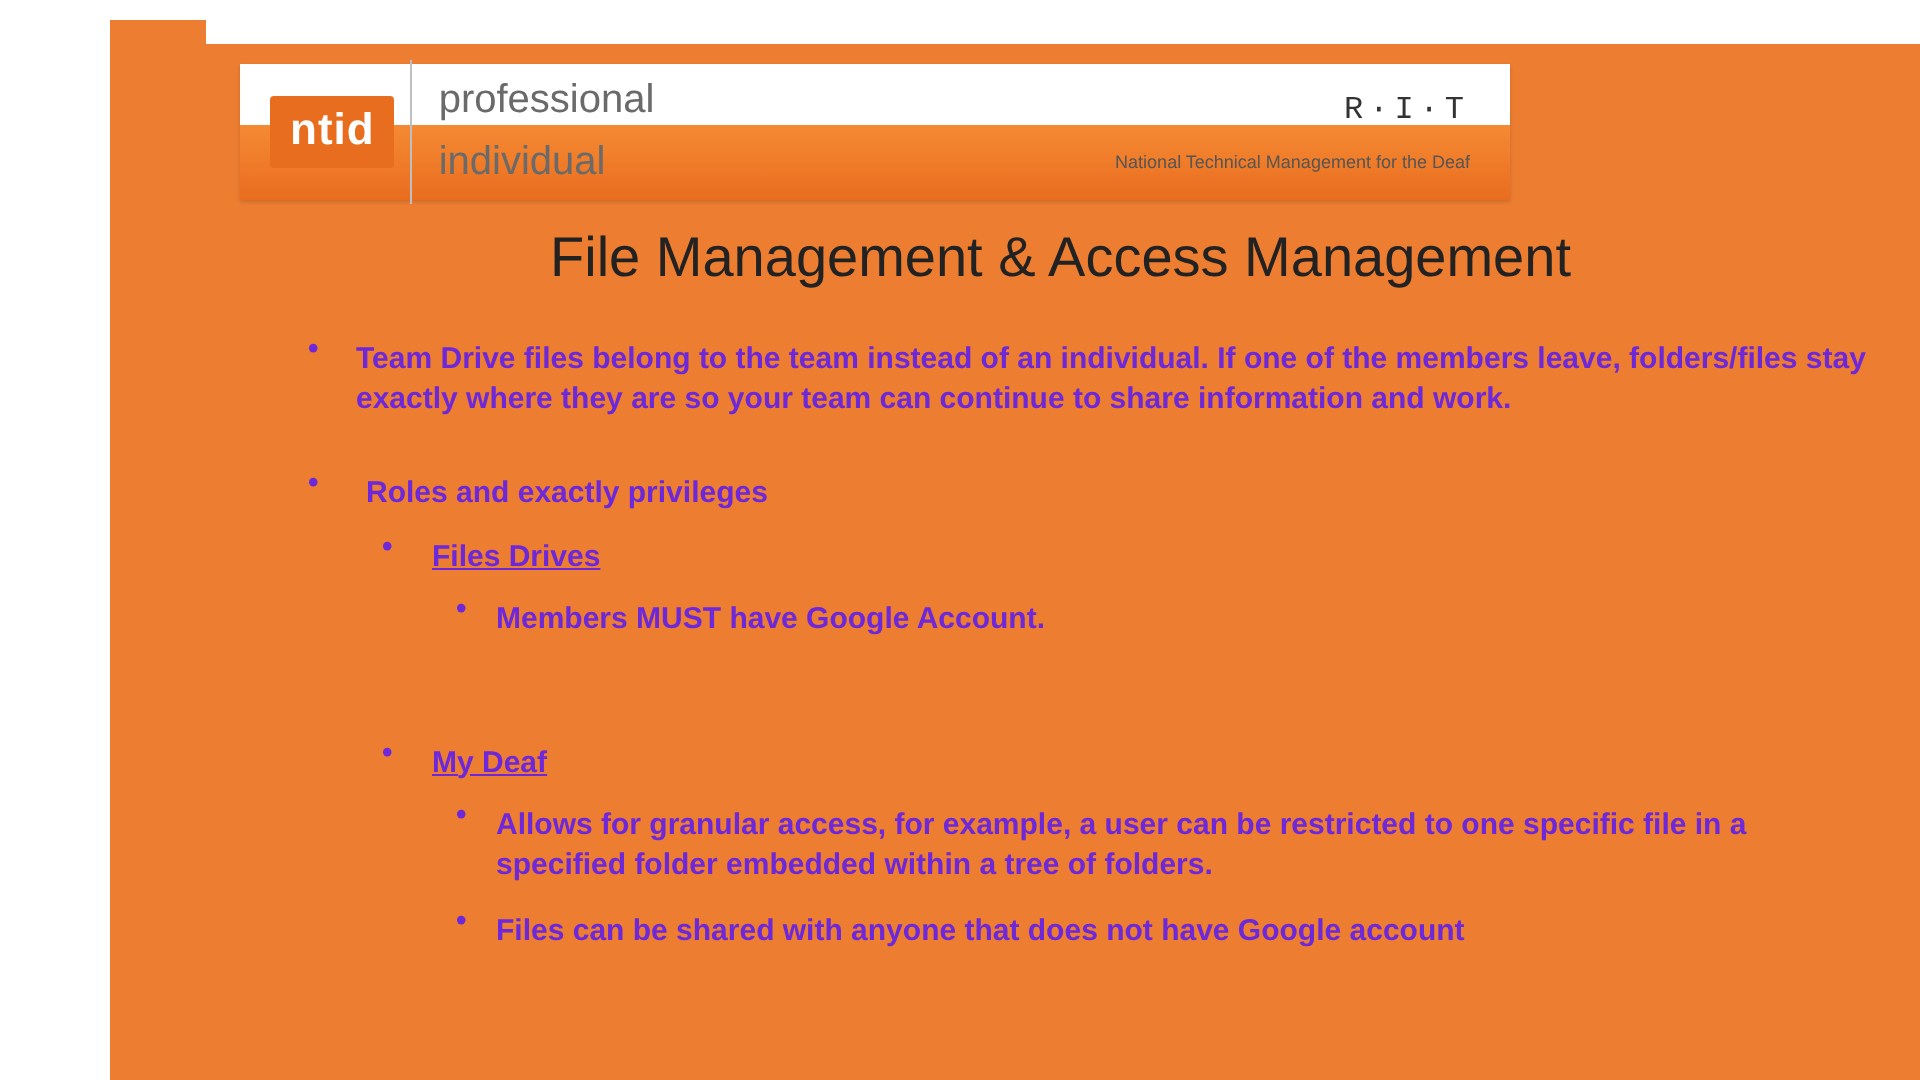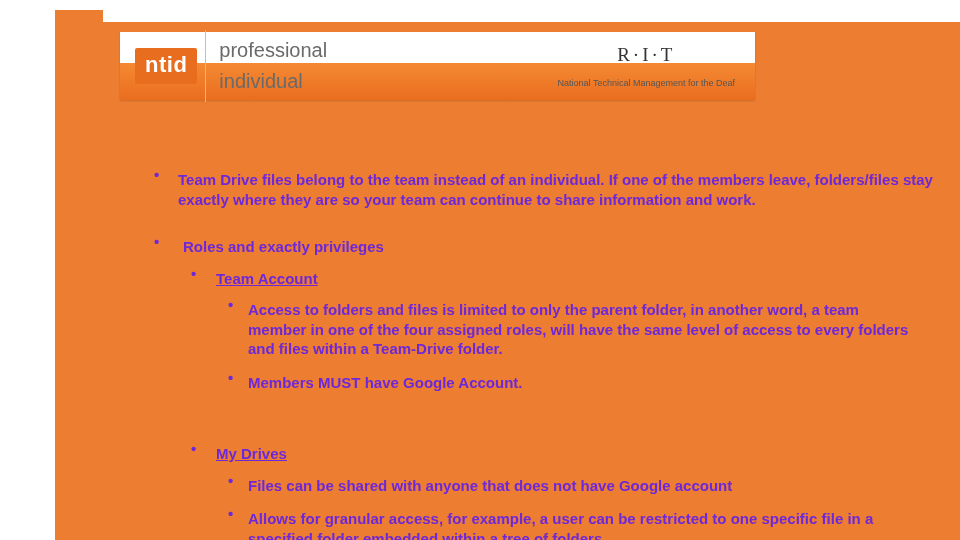--- a/index.html
+++ b/index.html
@@ -67,25 +67,24 @@
     border-left: 1px solid #bfbfbf;
     padding-left: 8px;
   }
   .banner-right {
     text-align: right;
     font-size: 9px;
     color: #555;
     line-height: 1.3;
   }
   .rit {
-    font-family: Liberation Serif, serif;
-    font-size: 19px;
+    font-family: Liberation Mono, monospace;
+    font-size: 16px;
     letter-spacing: 3px;
     color: #333;
-    text-align: center;
   }
 
   
   .title {
     position: absolute;
     left: 260px;
     top: 98px;
     font-size: 28px;
     color: #222;
     font-weight: 400;
@@ -128,41 +127,41 @@
         <div>professional</div>
         <div>individual</div>
       </div>
     </div>
     <div class="banner-right">
       <div class="rit">R·I·T</div>
       <div>National Technical Management for the Deaf</div>
     </div>
   </div>
 
+  <div class="title">File Management &amp; Access Management</div>
 
   <div class="body">
     <ul class="lvl1">
       <li>Team Drive files belong to the team instead of an individual. If one of the members leave, folders/files stay exactly where they are so your team can continue to share information and work.</li>
       <li>
         <span>Roles and exactly privileges</span>
         <ul class="lvl2">
           <li>
-            <span class="sub-head">Team Account</span>
+            <span class="sub-head">Files Drives</span>
             <ul class="lvl3">
-              <li>Access to folders and files is limited to only the parent folder, in another word, a team member in one of the four assigned roles, will have the same level of access to every folders and files within a Team-Drive folder.</li>
               <li>Members MUST have Google Account.</li>
             </ul>
           </li>
         </ul>
         <div class="gap"></div>
         <ul class="lvl2">
           <li>
-            <span class="sub-head">My Drives</span>
+            <span class="sub-head">My Deaf</span>
             <ul class="lvl3">
+              <li>Allows for granular access, for example, a user can be restricted to one specific file in a specified folder embedded within a tree of folders.</li>
               <li>Files can be shared with anyone that does not have Google account</li>
-              <li>Allows for granular access, for example, a user can be restricted to one specific file in a specified folder embedded within a tree of folders.</li>
             </ul>
           </li>
         </ul>
       </li>
     </ul>
   </div>
 </div>
 
 </body></html>

